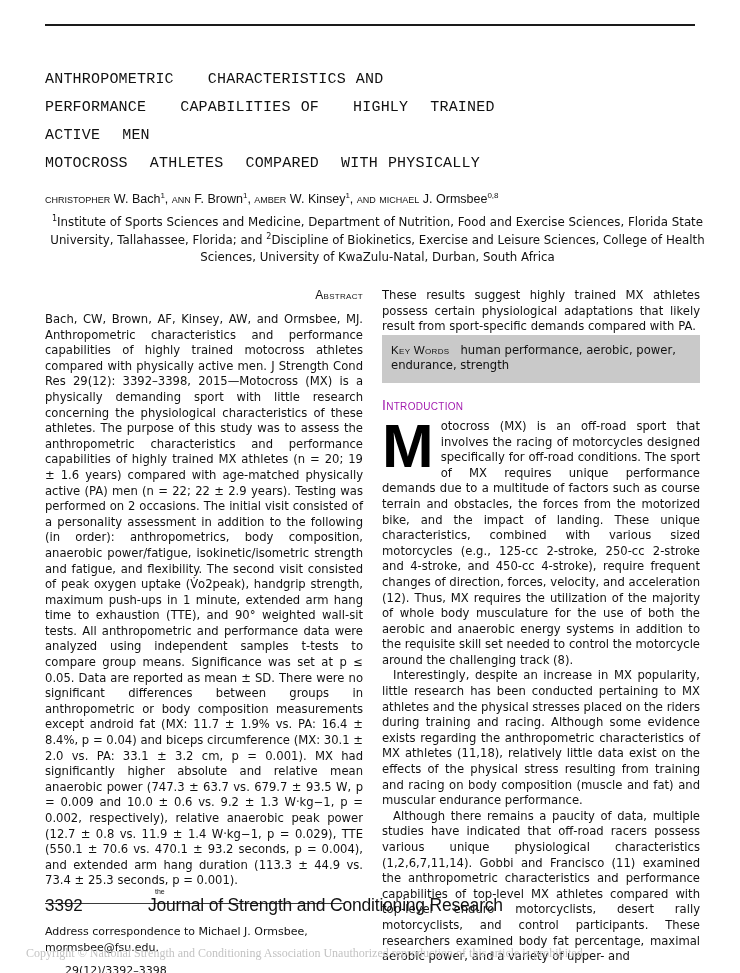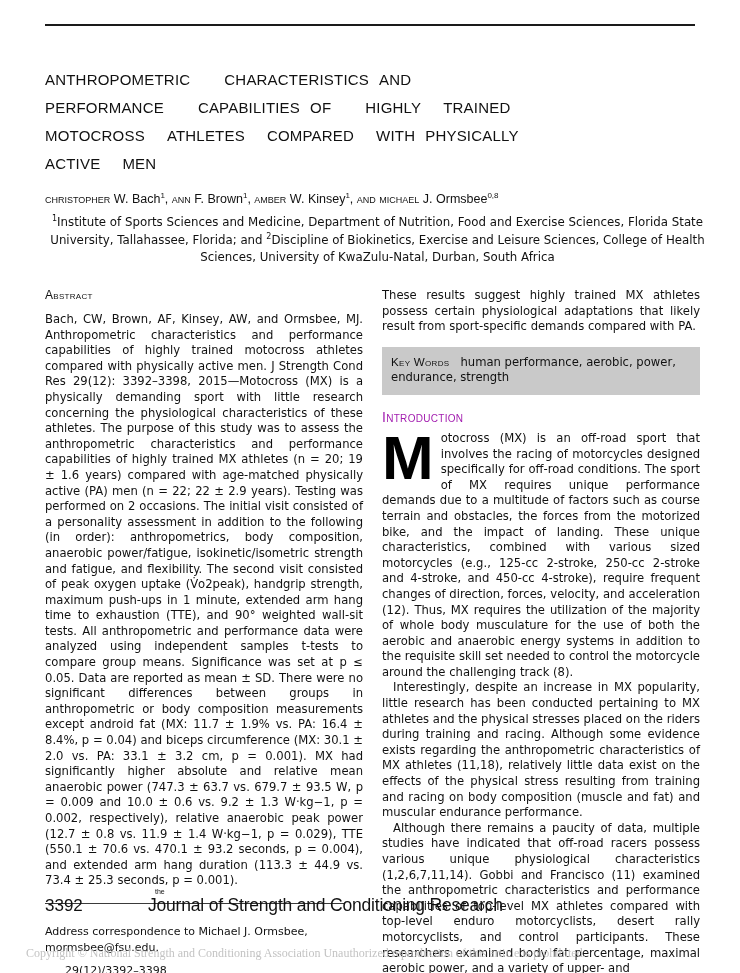--- a/index.html
+++ b/index.html
@@ -34,21 +34,21 @@
   }
 
   
   .title-block {
     position: absolute;
     left: 45px;
     top: 64px;
     width: 660px;
   }
   .title-line {
-    font-family: Liberation Sans, sans-serif;
+    font-family: Liberation Mono, monospace;
     font-weight: 400;
     font-size: 22px;
     line-height: 28px;
     letter-spacing: 0.2px;
     white-space: nowrap;
     color: #111;
   }
   .sc {
     font-variant: small-caps;
     text-transform: lowercase;
@@ -101,20 +101,21 @@
     width: 318px;
   }
 
   .sec-head {
     font-family: "Liberation Sans", sans-serif;
     font-size: 12px;
     font-variant: small-caps;
     letter-spacing: 0.3px;
     color: #111;
     margin: 0 0 10px 0;
+    text-align: right;
   }
   .sec-head-intro {
     font-family: "Liberation Sans", sans-serif;
     font-size: 14px;
     font-variant: small-caps;
     letter-spacing: 0.3px;
     color: #a21caf;
     margin: 0 0 6px 0;
   }
 
@@ -124,21 +125,20 @@
     line-height: 15.6px;
     text-align: justify;
     color: #111;
     hyphens: none;
   }
   p.body + p.body { margin-top: 0; }
   p.indent { text-indent: 11px; }
 
   
   .keywords {
-    margin-top: 12px;
     background: #c9c9c9;
     padding: 7px 9px 9px 9px;
     font-size: 11.6px;
     line-height: 15.6px;
     color: #111;
   }
   .kw-label {
     font-variant: small-caps;
     font-family: "Liberation Sans", sans-serif;
     letter-spacing: 0.3px;
@@ -221,24 +221,24 @@
   <div class="top-rule"></div>
 
   <div class="title-block">
     <div class="title-line">
       <span class="sc">Anthropometric</span><span class="gap-l"></span><span class="sc">Characteristics</span><span class="gap-s"></span><span class="sc">and</span>
     </div>
     <div class="title-line">
       <span class="sc">Performance</span><span class="gap-l"></span><span class="sc">Capabilities</span><span class="gap-s"></span><span class="sc">of</span><span class="gap-l"></span><span class="sc">Highly</span><span class="gap-m"></span><span class="sc">Trained</span>
     </div>
     <div class="title-line">
+      <span class="sc">Active</span><span class="gap-m"></span><span class="sc">Men</span>
+    </div>
+    <div class="title-line">
       <span class="sc">Motocross</span><span class="gap-m"></span><span class="sc">Athletes</span><span class="gap-m"></span><span class="sc">Compared</span><span class="gap-m"></span><span class="sc">With</span><span class="gap-s"></span><span class="sc">Physically</span>
-    </div>
-    <div class="title-line">
-      <span class="sc">Active</span><span class="gap-m"></span><span class="sc">Men</span>
     </div>
   </div>
 
   <div class="authors">
     <span class="sc">Christopher</span>
     <span>W. Bach</span><sup>1</sup>,
     <span class="sc">Ann</span>
     <span>F. Brown</span><sup>1</sup>,
     <span class="sc">Amber</span>
     <span>W. Kinsey</span><sup>1</sup>,

